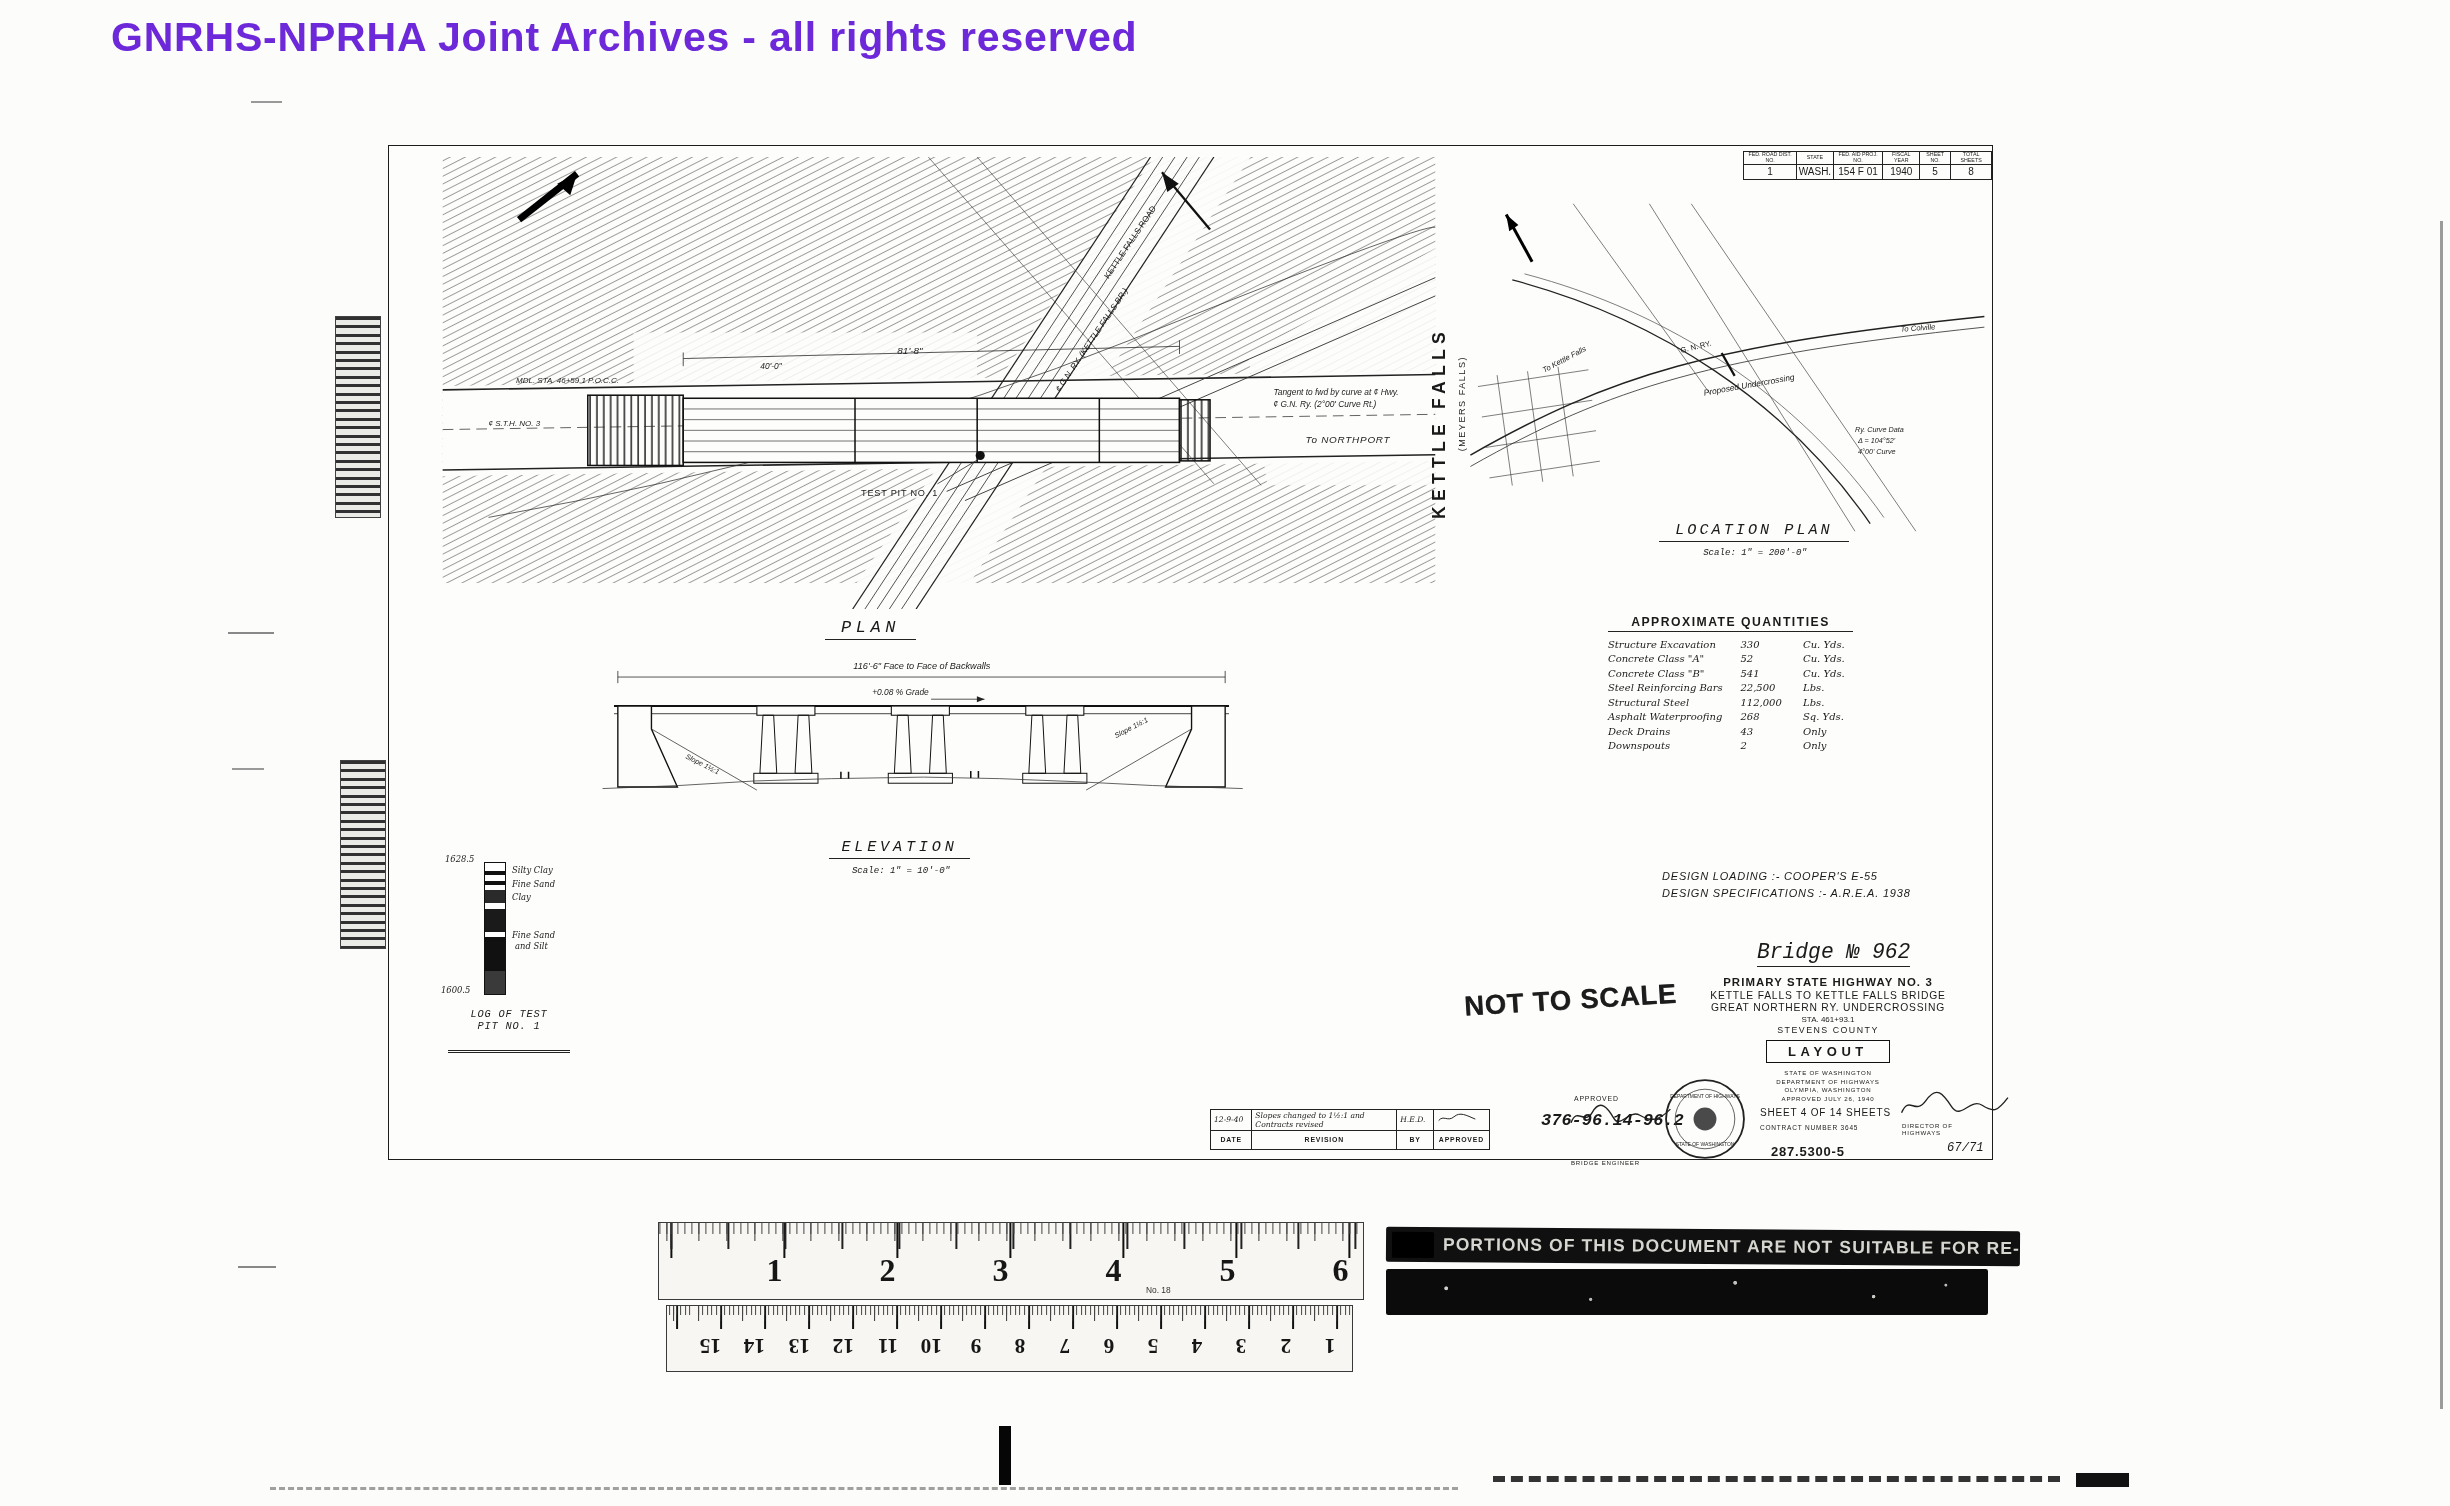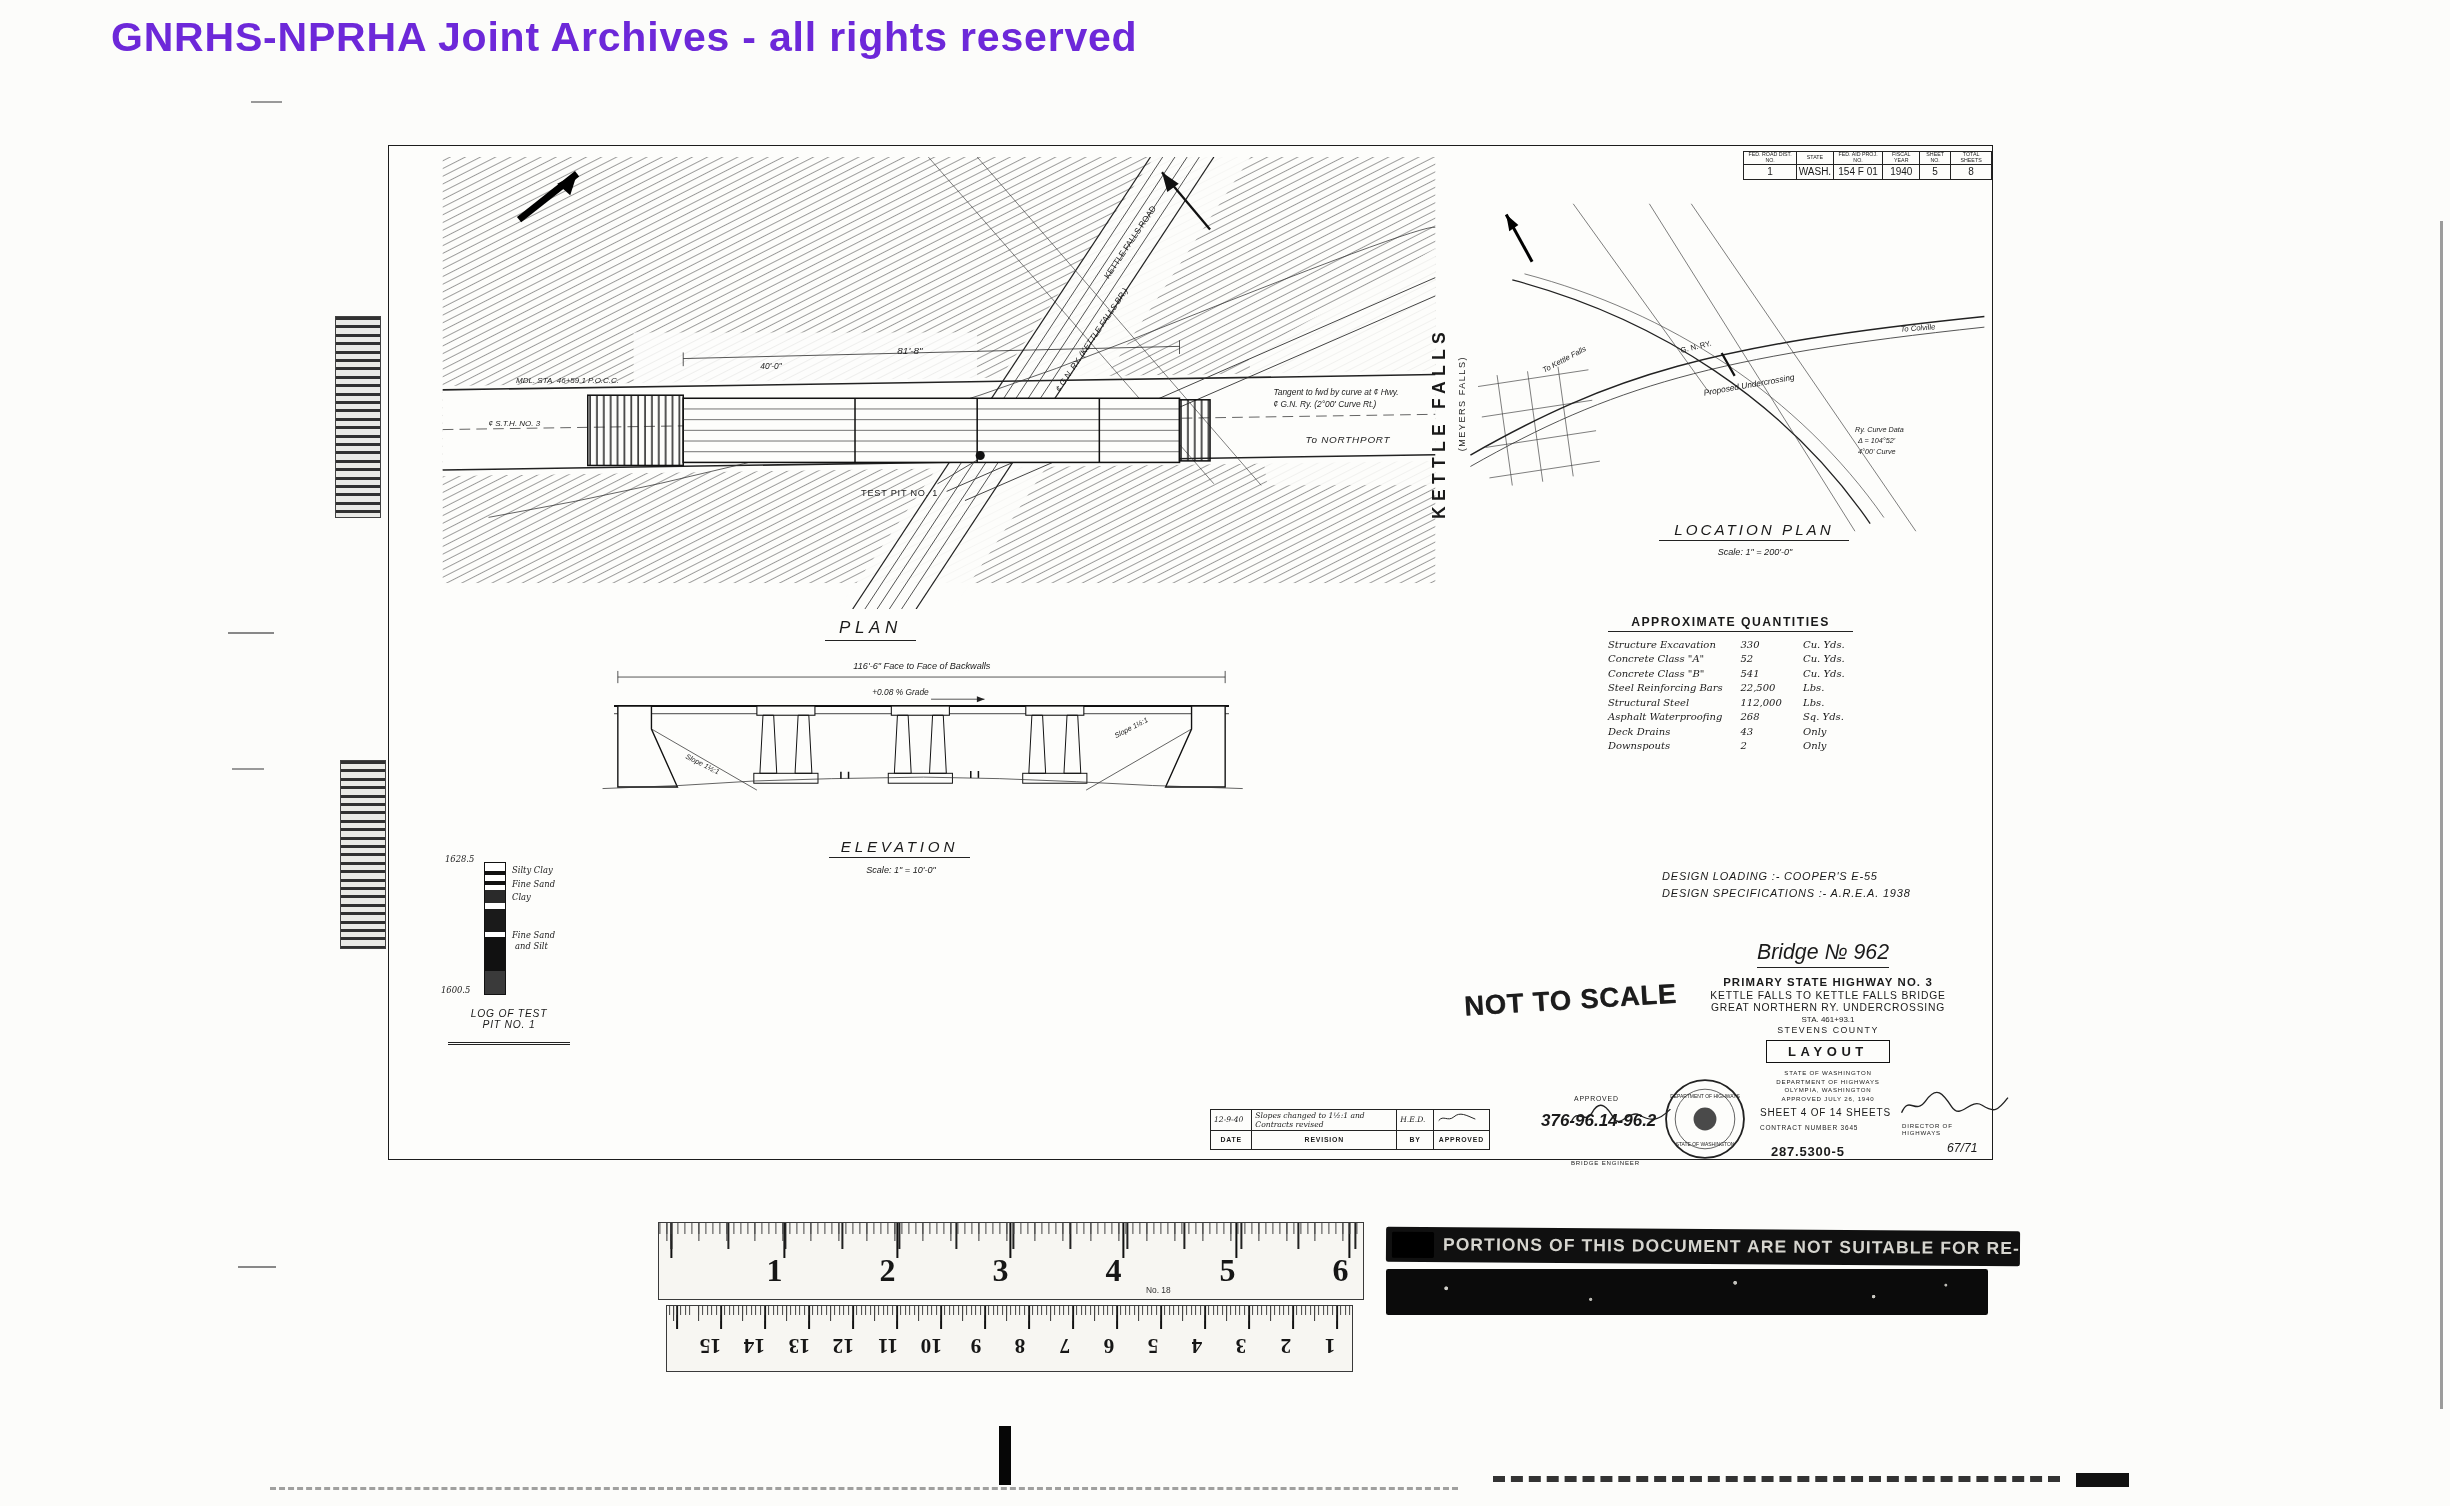--- a/index.html
+++ b/index.html
@@ -1,19 +1,19 @@
 <!DOCTYPE html>
 <html style="font-size:12.2px"><head>
 <meta charset="utf-8">
 <style>
   html,body{margin:0;padding:0;background:#dedede;}
   .page{position:relative;width:2450px;height:1506px;background:#fcfcfa;overflow:hidden;
         font-family:"Liberation Sans",sans-serif;color:#1a1a1a;}
   .abs{position:absolute;}
-  .hand{font-family:Liberation Sans, sans-serif;font-style:italic;}
+  .hand{font-family:Liberation Mono, monospace;font-style:italic;}
   .caps{letter-spacing:1.5px;}
   .ul{border-bottom:1.2px solid #222;padding-bottom:1.5px;}
   .center{text-align:center;}
 
   .watermark{left:111px;top:13.7px;font-size:41px;font-weight:600;color:#6d28d9;letter-spacing:0.8px;}
 
   .sheet{left:388px;top:145px;width:1603px;height:1013px;border:1.9px solid #1c1c1c;background:#fdfdfb;}
 
   
   .tstrip{border-collapse:collapse;}
@@ -355,21 +355,21 @@
       <div class="pitseg" style="flex:1;background:#3a3a3a;"></div>
     </div>
     <div class="abs pitlabel" style="left:56px;top:708px;">1628.5</div>
     <div class="abs pitlabel" style="left:52px;top:839px;">1600.5</div>
     <div class="abs pitlabel" style="left:123px;top:719px;">Silty Clay</div>
     <div class="abs pitlabel" style="left:123px;top:733px;">Fine Sand</div>
     <div class="abs pitlabel" style="left:123px;top:746px;">Clay</div>
     <div class="abs pitlabel" style="left:123px;top:784px;">Fine Sand</div>
     <div class="abs pitlabel" style="left:126px;top:795px;text-align:center;">and Silt</div>
     <div class="abs hand center" style="left:59px;top:862px;width:122px;font-size:10.3px;letter-spacing:0.8px;
-         border-bottom:3px double #222;padding-bottom:12px;">
+         border-bottom:3px double #222;padding-bottom:18px;">
       <div>LOG OF TEST</div>
       <div>PIT NO. 1</div>
     </div>
 
     <div class="abs hand" style="left:1368px;top:794px;font-size:21.3px;border-bottom:1.1px solid #222;padding-bottom:1.5px;">Bridge № 962</div>
 
     <div class="abs center" style="left:1260px;top:830px;width:358px;">
       <div style="font-size:11.4px;font-weight:600;letter-spacing:1.1px;">PRIMARY STATE HIGHWAY NO. 3</div>
       <div style="font-size:10.3px;letter-spacing:0.8px;margin-top:1.5px;">KETTLE FALLS TO KETTLE FALLS BRIDGE</div>
       <div style="font-size:10.3px;letter-spacing:0.8px;margin-top:1.5px;">GREAT NORTHERN RY. UNDERCROSSING</div>

